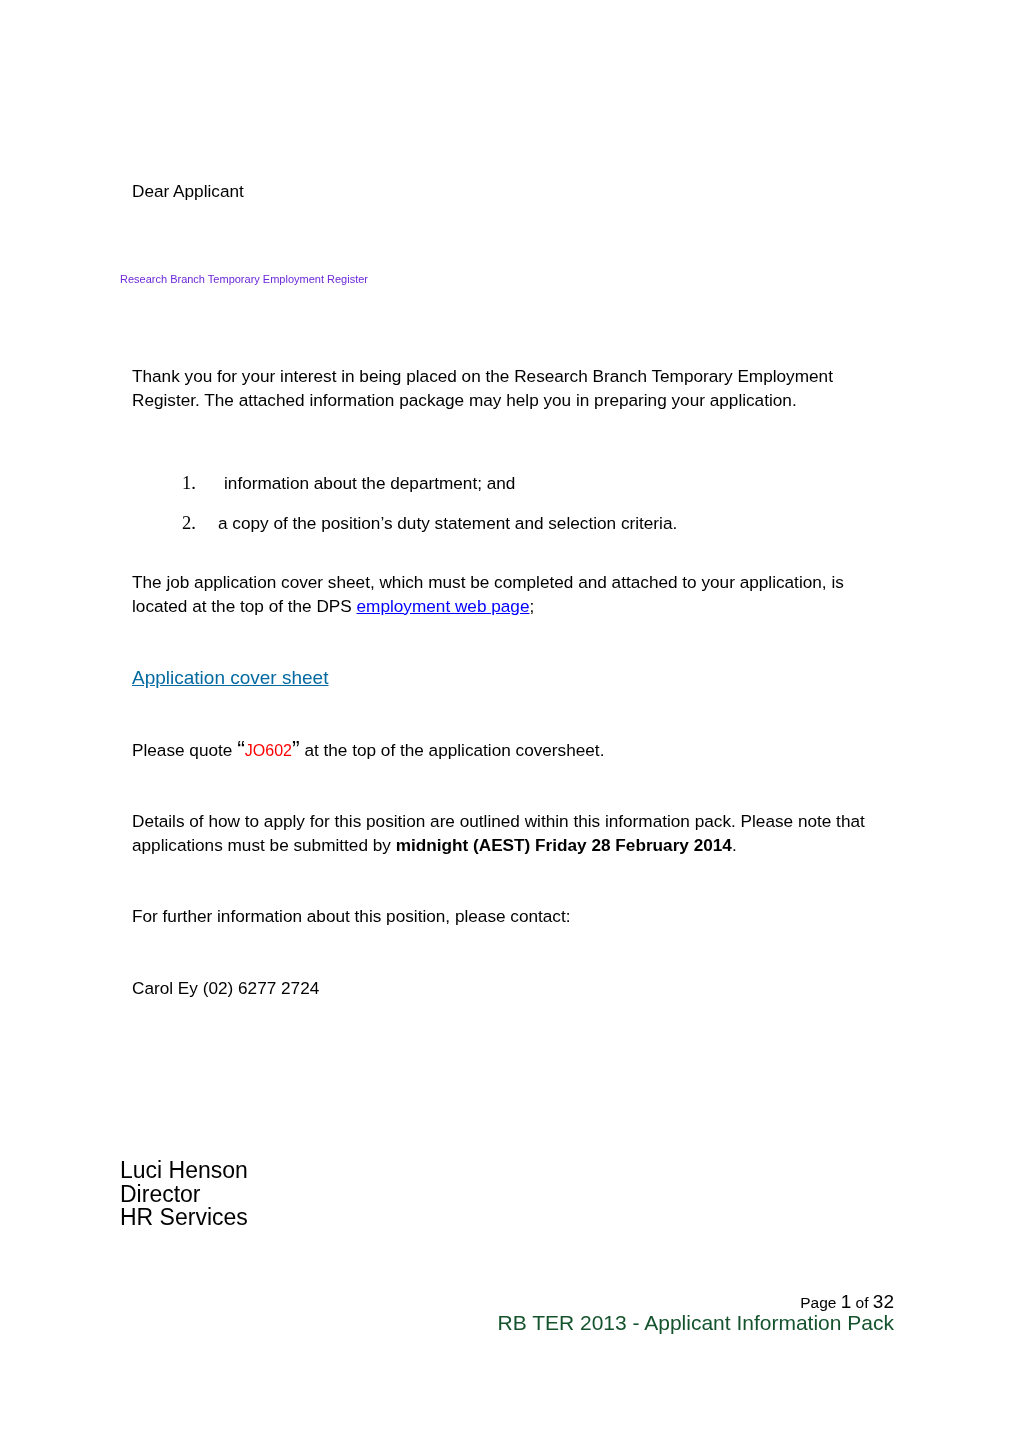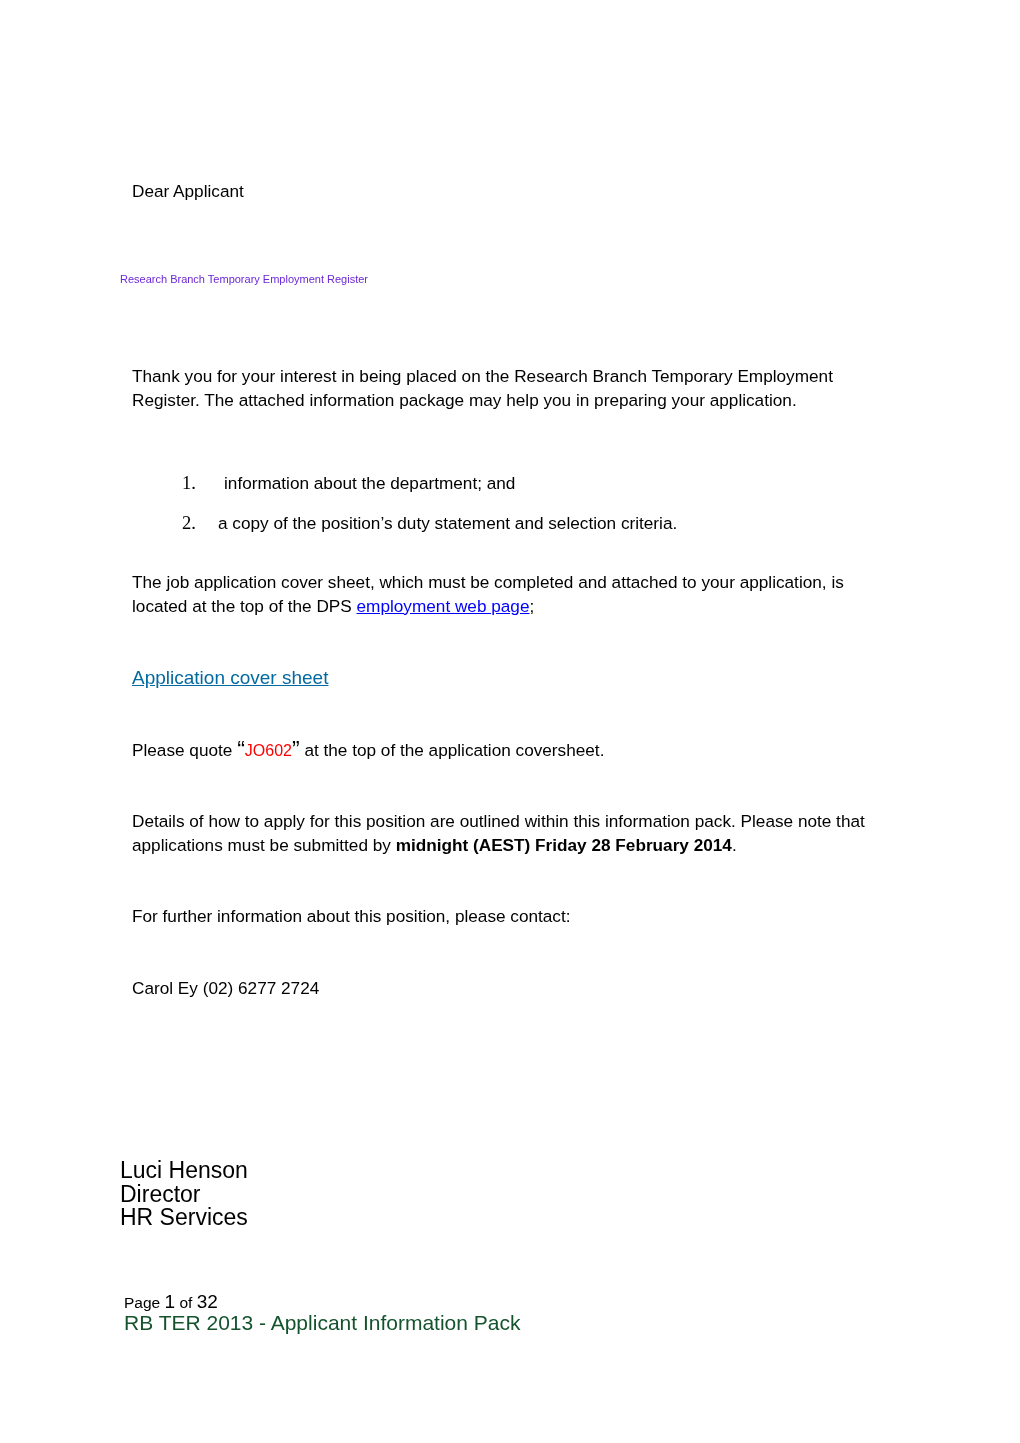--- a/index.html
+++ b/index.html
@@ -95,24 +95,24 @@
   .bold { font-weight: bold; }
 
   .sig-block p {
     font-size: 23px;
     line-height: 23.5px;
     margin: 0;
   }
 
   .footer {
     position: absolute;
-    left: 124px;
+    left: 112px;
     top: 1292px;
     width: 782px;
-    text-align: left;
+    text-align: right;
   }
   .footer .page-line {
     font-size: 15.5px;
     line-height: 20px;
     margin: 0;
     color: #000000;
   }
   .footer .page-line .num {
     font-size: 19px;
   }

